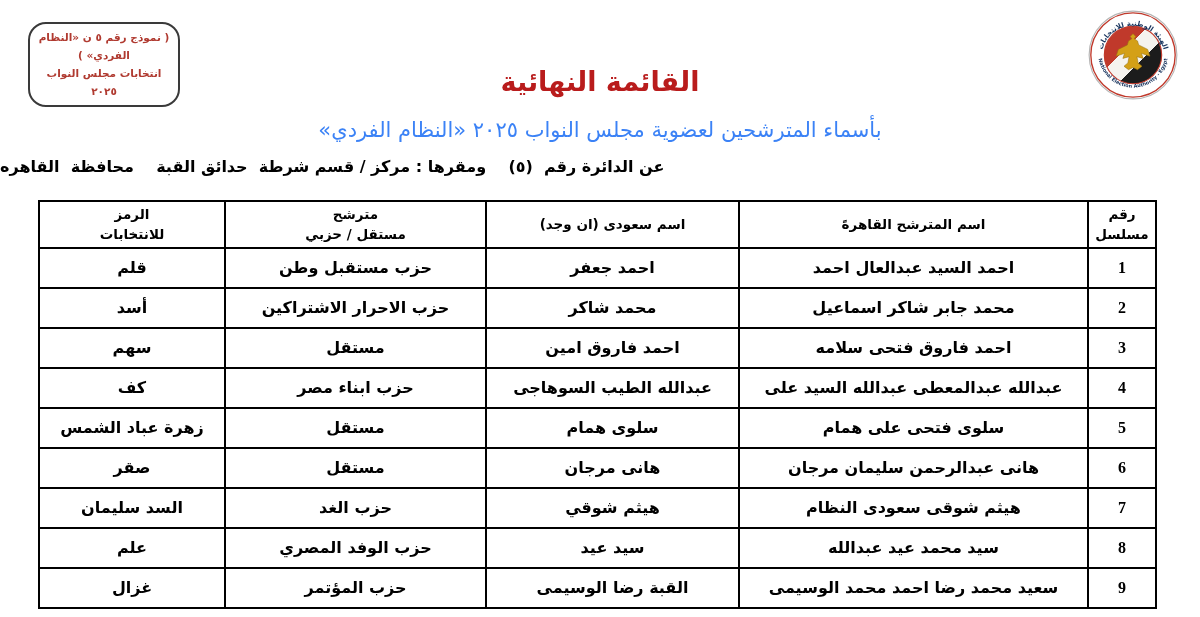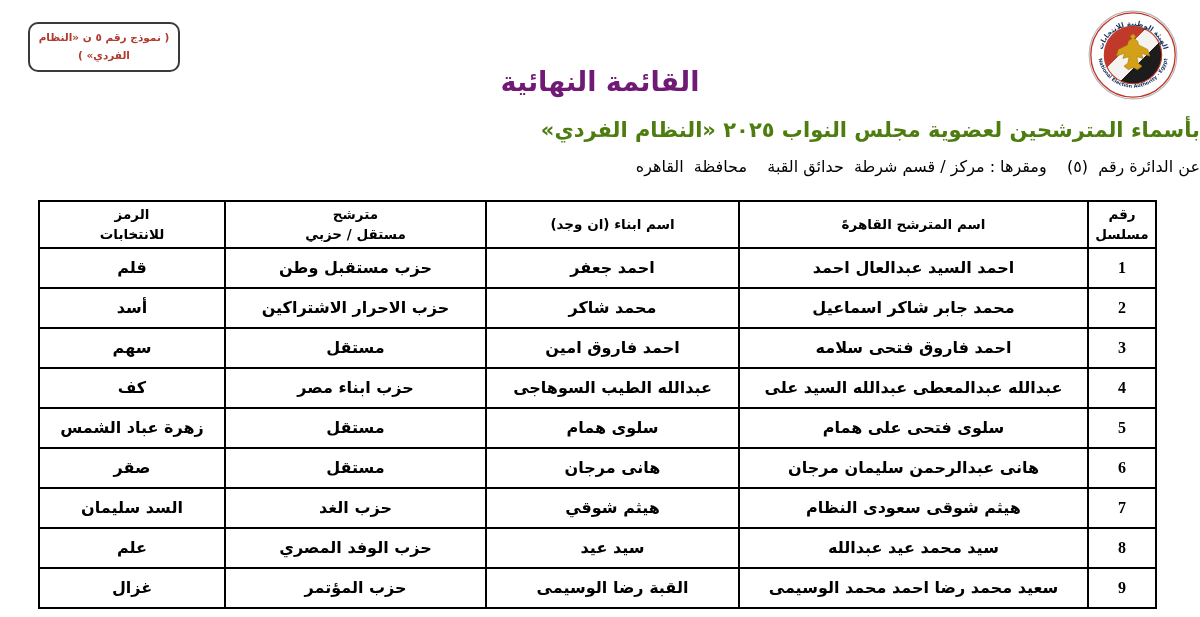--- a/index.html
+++ b/index.html
@@ -12,56 +12,56 @@
     width:1200px; height:617px;
     background:#ffffff;
     overflow:hidden;
   }
 
   
   .form-box {
     position:absolute; left:28px; top:22px;
     width:152px;
     border:2px solid #3a3a3a;
-    border-radius:10px;
+    border-radius:18px;
     padding:5px 4px;
     text-align:center;
     color:#b03a30;
     font-weight:bold;
     font-size:10.5px;
     line-height:1.7;
   }
 
   
   .logo-wrap {
     position:absolute; right:22px; top:10px;
     width:90px; height:90px;
   }
 
   
   .title-main {
     position:absolute; top:66px; left:0; right:0;
     text-align:center;
-    color:#701a75;
+    color:#b91c1c;
     font-size:27px;
     font-weight:bold;
   }
   .title-sub {
     position:absolute; top:118px; left:0; right:0;
-    text-align:right;
-    color:#4d7c0f;
+    text-align:center;
+    color:#3b82f6;
     font-size:21px;
-    font-weight:bold;
+    font-weight:normal;
   }
   .title-district {
     position:absolute; top:157px; left:0; right:0;
-    text-align:right;
+    text-align:left;
     color:#000;
     font-size:16px;
-    font-weight:normal;
+    font-weight:bold;
     white-space:pre;
   }
 
   
   table.cand {
     position:absolute; top:200px; right:43px;
     width:1117px;
     border-collapse:collapse;
     direction:rtl;
     table-layout:fixed;
@@ -90,20 +90,21 @@
     direction:ltr;
   }
 </style>
 </head>
 <body>
 
 <div class="page">
 
   <div class="form-box">
     <div>( نموذج رقم ٥ ن «النظام الفردي» )</div>
+    <div>انتخابات مجلس النواب ٢٠٢٥</div>
   </div>
 
   <div class="logo-wrap">
     <svg viewBox="0 0 80 80" width="90" height="90">
       <defs>
         <linearGradient id="flagGrad" x1="0" y1="0" x2="1" y2="1">
           <stop offset="0" stop-color="#c0392b"></stop>
           <stop offset="0.38" stop-color="#c0392b"></stop>
           <stop offset="0.38" stop-color="#f5f3ef"></stop>
           <stop offset="0.62" stop-color="#f5f3ef"></stop>
@@ -142,21 +143,21 @@
       <col style="width:261px">
       <col style="width:186px">
     </colgroup>
     <thead>
       <tr>
         <th>
           <div>رقم</div>
           <div>مسلسل</div>
         </th>
         <th>اسم المترشح القاهرهً</th>
-        <th>اسم ابناء (ان وجد)</th>
+        <th>اسم سعودى (ان وجد)</th>
         <th>
           <div>مترشح</div>
           <div>مستقل / حزبي</div>
         </th>
         <th>
           <div>الرمز</div>
           <div>للانتخابات</div>
         </th>
       </tr>
     </thead>

